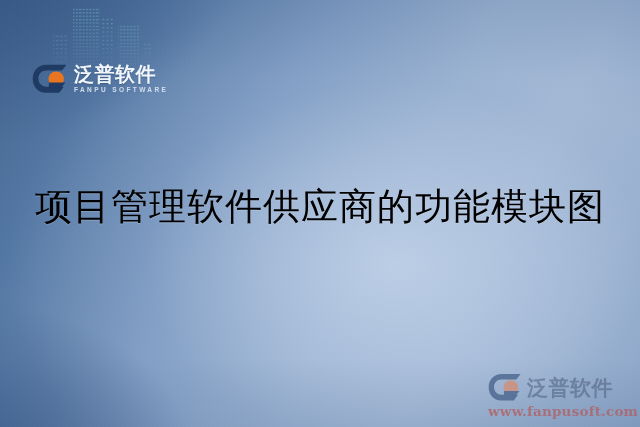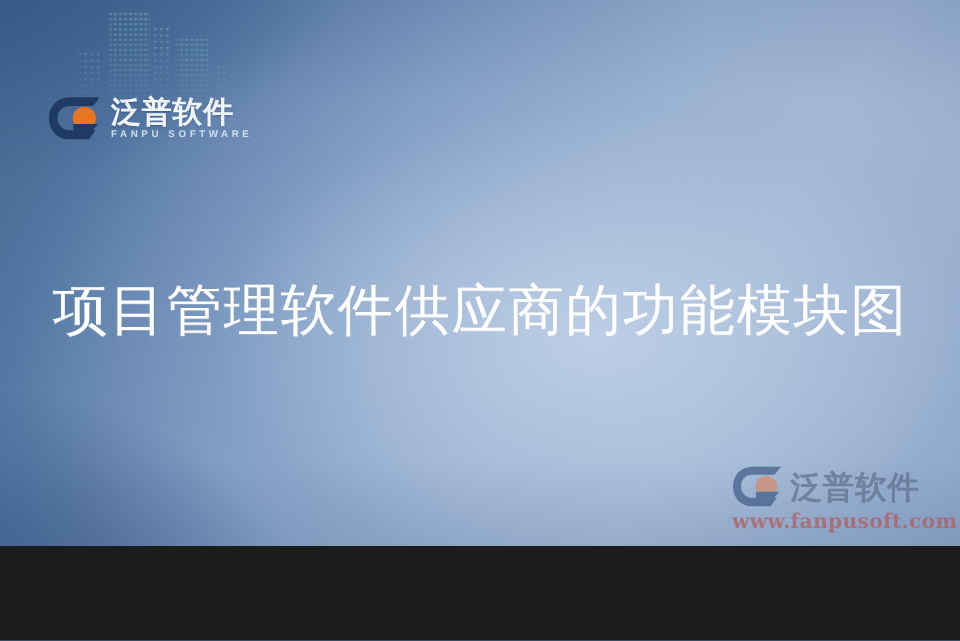--- a/index.html
+++ b/index.html
@@ -3,21 +3,21 @@
 <meta charset="utf-8">
 <style>
   html, body {
     margin: 0;
     padding: 0;
     background: #1c1c1c;
   }
   #slide {
     position: relative;
     width: 640px;
-    height: 364px;
+    height: 427px;
     overflow: hidden;
     font-family: "Liberation Sans", "DejaVu Sans", sans-serif;
     background: #5a7aa6;
   }
 
   
   .bg-base {
     position: absolute;
     inset: 0;
     background: linear-gradient(118deg,
@@ -124,21 +124,21 @@
   
   .title {
     position: absolute;
     left: 0;
     right: 0;
     top: 186px;
     text-align: center;
     font-family: "DejaVu Serif", "Liberation Serif", serif;
     font-size: 37px;
     font-weight: 400;
-    color: #ffffff;
+    color: #000000;
     letter-spacing: 1px;
     line-height: 1.15;
     text-shadow: 0 1px 0 rgba(255,255,255,0.16);
   }
 
   
   .watermark {
     position: absolute;
     right: 8px;
     bottom: 8px;

